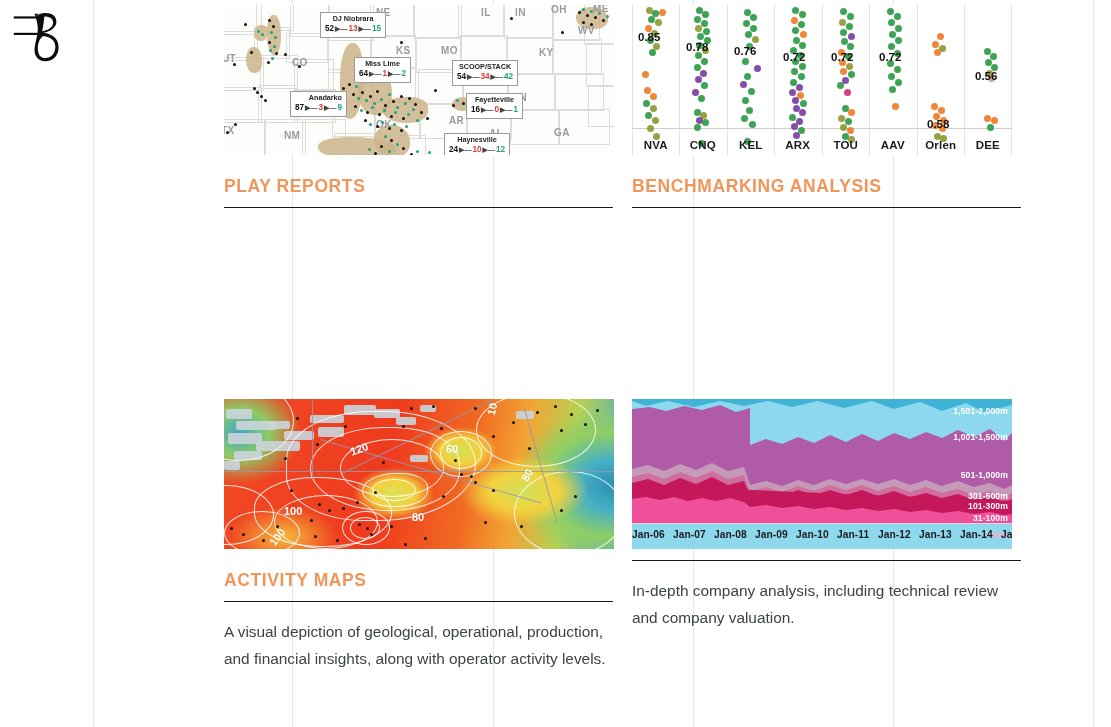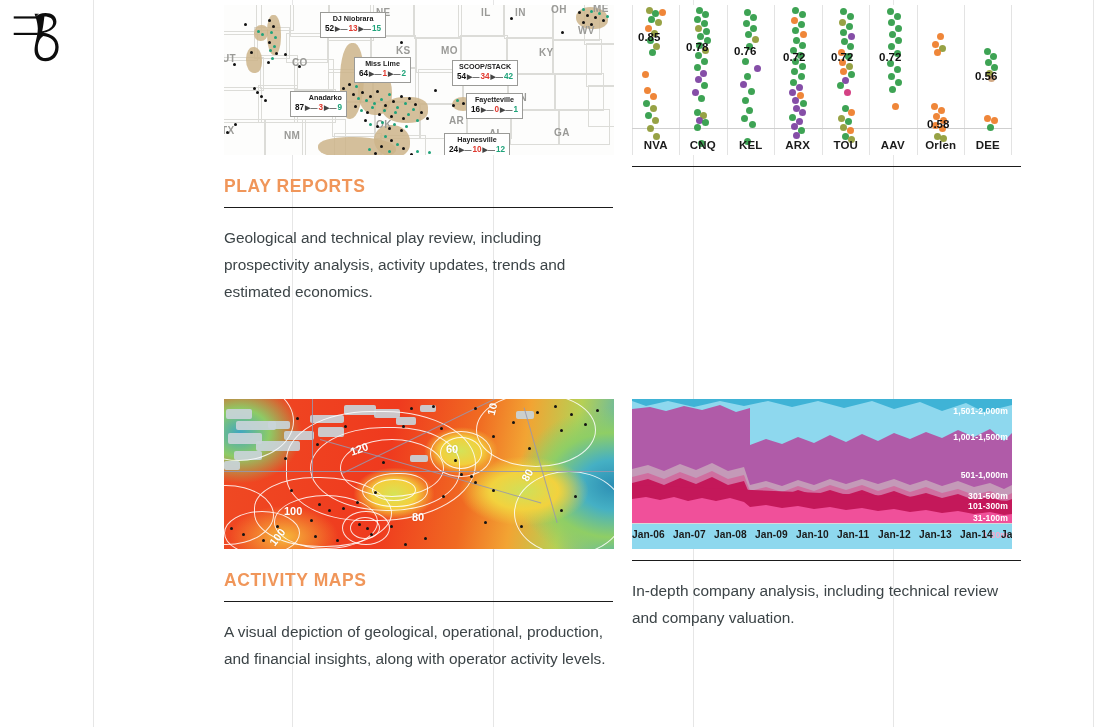--- a/index.html
+++ b/index.html
@@ -429,21 +429,20 @@
         <div class="callout" style="left:220px; top:128px;">
           <div class="c-name">Haynesville</div>
           <div class="c-nums">
             <span class="n0">24</span><span class="arw">▶—</span><span class="n1">10</span><span class="arw">▶—</span><span class="n2">12</span>
           </div>
         </div>
       </div>
 
       <div class="card-title">PLAY REPORTS</div>
       <div class="card-rule"></div>
-      <div class="card-body">Geological and technical play review, including prospectivity analysis, activity updates, trends and estimated economics.</div>
     </div>
 
     <div class="card col-r row-1">
       <div class="thumb">
         <div class="bm">
 
           <div class="bm-sep" style="left:0px"></div>
           <div class="bm-sep" style="left:47px"></div>
           <div class="bm-sep" style="left:95px"></div>
           <div class="bm-sep" style="left:142px"></div>
@@ -622,20 +621,21 @@
           <div class="bm-tick" style="left:47px">CNQ</div>
           <div class="bm-tick" style="left:95px">KEL</div>
           <div class="bm-tick" style="left:142px">ARX</div>
           <div class="bm-tick" style="left:190px">TOU</div>
           <div class="bm-tick" style="left:237px">AAV</div>
           <div class="bm-tick" style="left:285px">Orlen</div>
           <div class="bm-tick" style="left:332px">DEE</div>
         </div>
       </div>
 
+      <div class="card-title">BENCHMARKING ANALYSIS</div>
       <div class="card-rule"></div>
     </div>
 
     <div class="card col-l row-2">
       <div class="thumb">
         <div class="hm">
 
           <div class="hm-patch" style="left:2px;  top:10px; width:26px; height:10px;"></div>
           <div class="hm-patch" style="left:12px; top:22px; width:40px; height:9px;"></div>
           <div class="hm-patch" style="left:4px;  top:34px; width:34px; height:11px;"></div>

